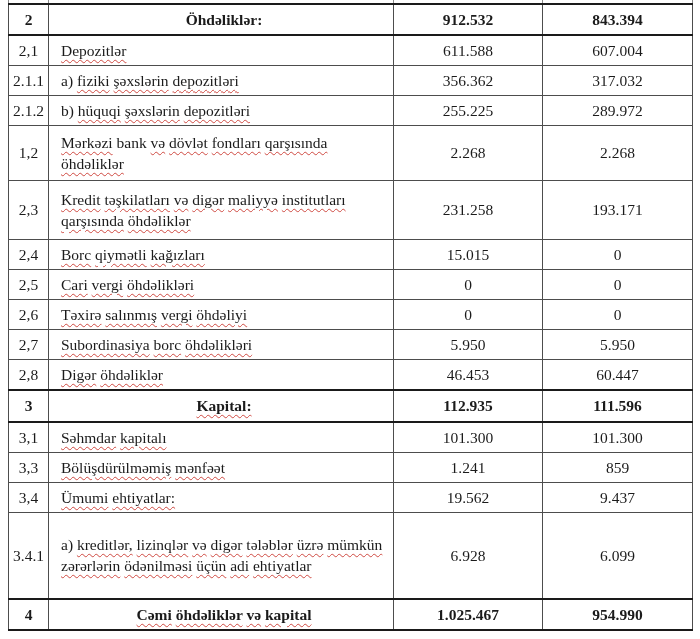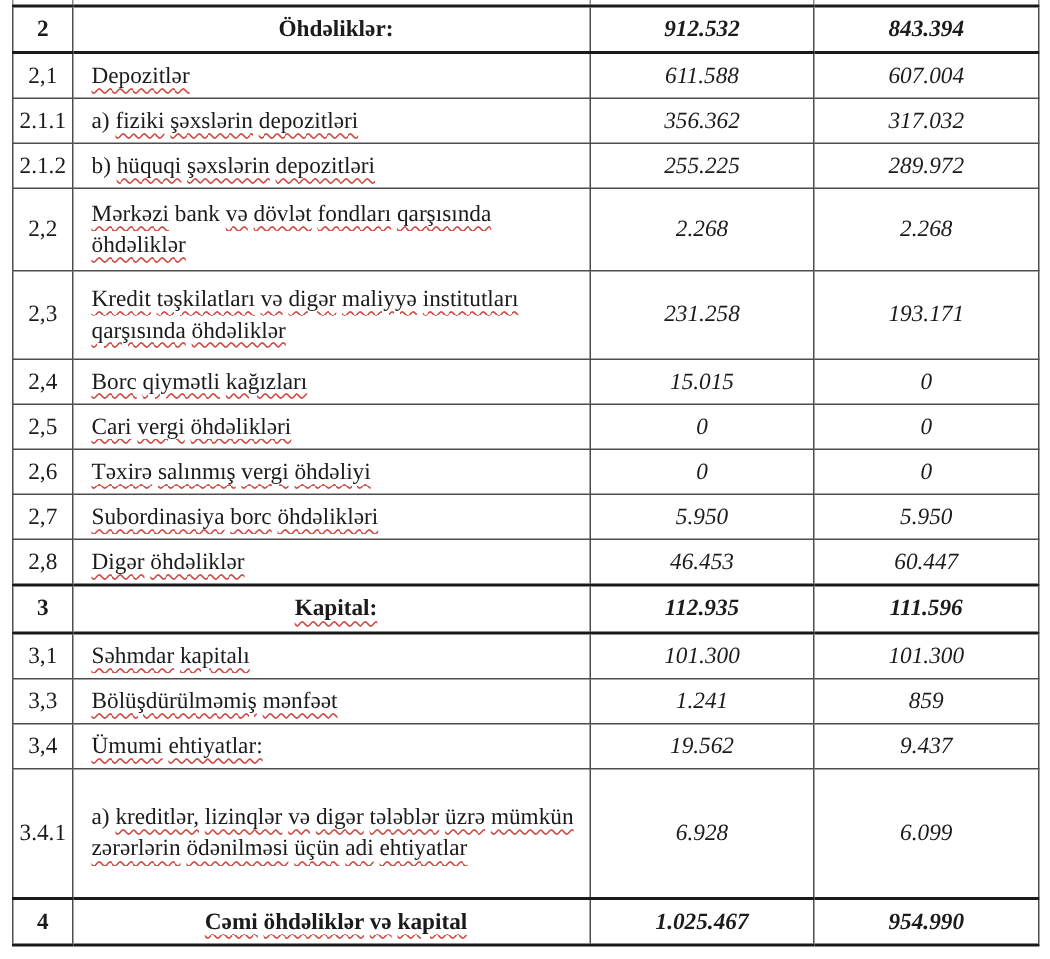--- a/index.html
+++ b/index.html
@@ -27,21 +27,21 @@
   col.c-v1   { width: 149px; }
   col.c-v2   { width: 150px; }
   td {
     border: 1px solid #4d4d4d;
     padding: 1px 3px;
     vertical-align: middle;
     overflow: hidden;
   }
   td.num   { text-align: center; }
   td.lbl   { text-align: left; padding-left: 12px; padding-right: 6px; }
-  td.val   { text-align: center; font-style: italic; }
+  td.val   { text-align: center; }
   tr.section td { font-weight: bold; }
   tr.section td.lbl { text-align: center; }
   tr.section td {
     border-top: 2px solid #1a1a1a;
     border-bottom: 2px solid #1a1a1a;
   }
   
   tr.stub td {
     border-top: none;
     border-bottom: none;
@@ -101,21 +101,21 @@
           <td class="val">356.362</td>
           <td class="val">317.032</td>
         </tr>
         <tr data-h="24">
           <td class="num">2.1.2</td>
           <td class="lbl"><span>b)</span> <span class="sq">hüquqi</span> <span class="sq">şəxslərin</span> <span class="sq">depozitləri</span></td>
           <td class="val">255.225</td>
           <td class="val">289.972</td>
         </tr>
         <tr data-h="43">
-          <td class="num">2,2</td>
+          <td class="num">1,2</td>
           <td class="lbl"><span class="sq">Mərkəzi</span> <span>bank</span> <span class="sq">və</span> <span class="sq">dövlət</span> <span class="sq">fondları</span> <span class="sq">qarşısında</span> <span class="sq">öhdəliklər</span></td>
           <td class="val">2.268</td>
           <td class="val">2.268</td>
         </tr>
         <tr data-h="48">
           <td class="num">2,3</td>
           <td class="lbl"><span class="sq">Kredit</span> <span class="sq">təşkilatları</span> <span class="sq">və</span> <span class="sq">digər</span> <span class="sq">maliyyə</span> <span class="sq">institutları</span> <span class="sq">qarşısında</span> <span class="sq">öhdəliklər</span></td>
           <td class="val">231.258</td>
           <td class="val">193.171</td>
         </tr>

